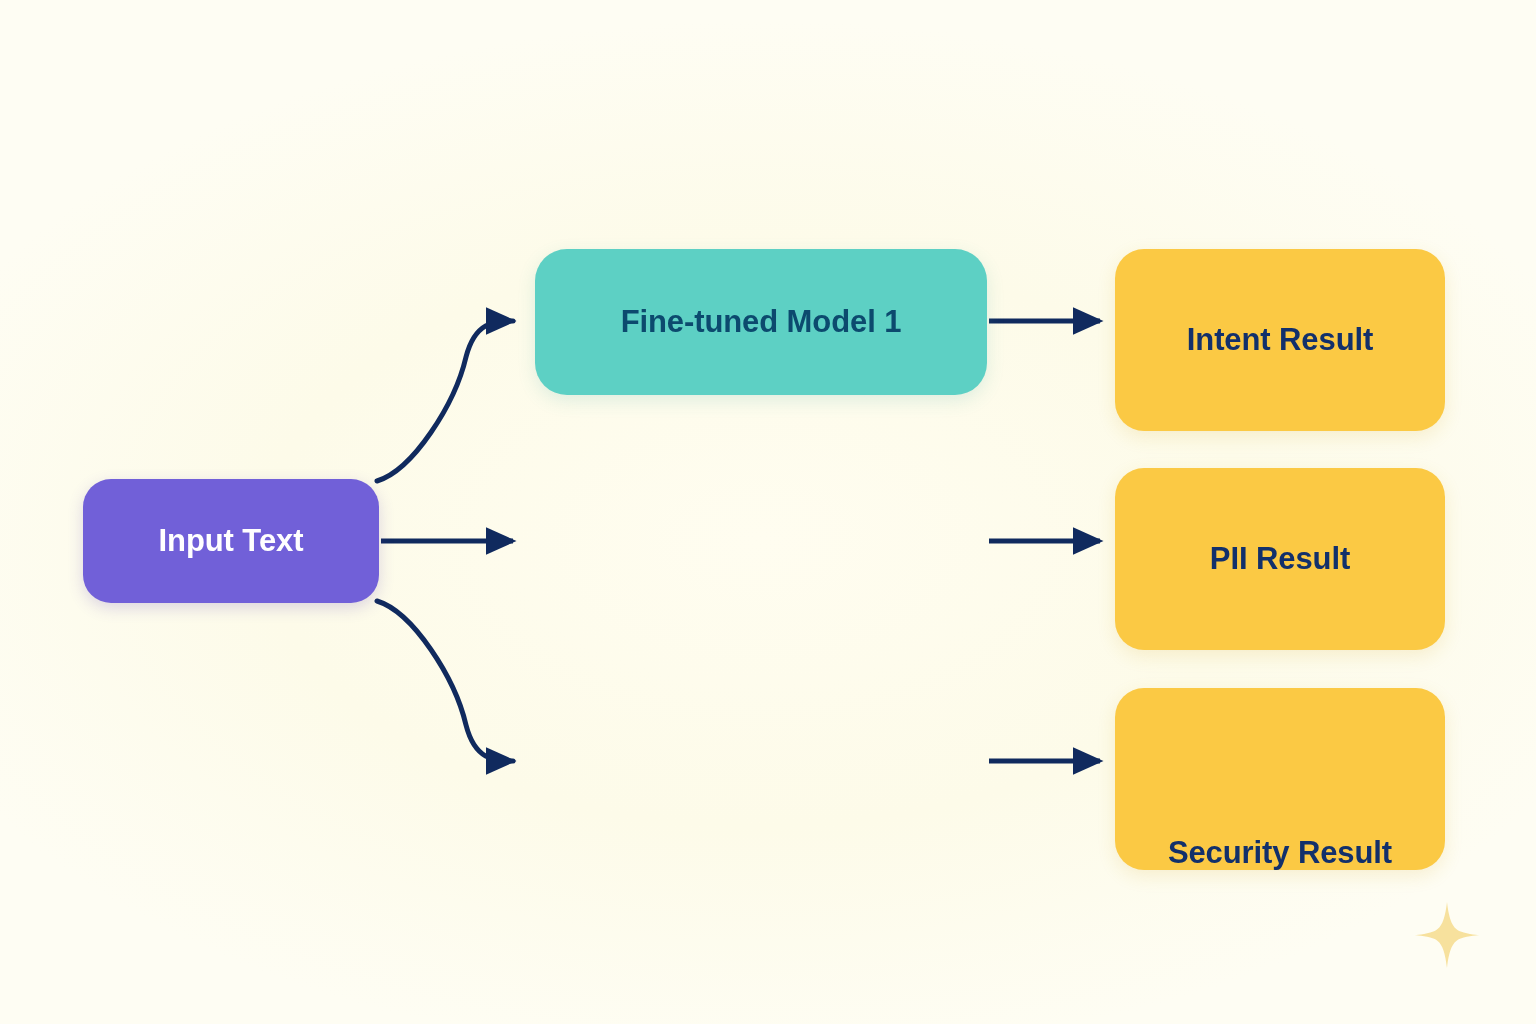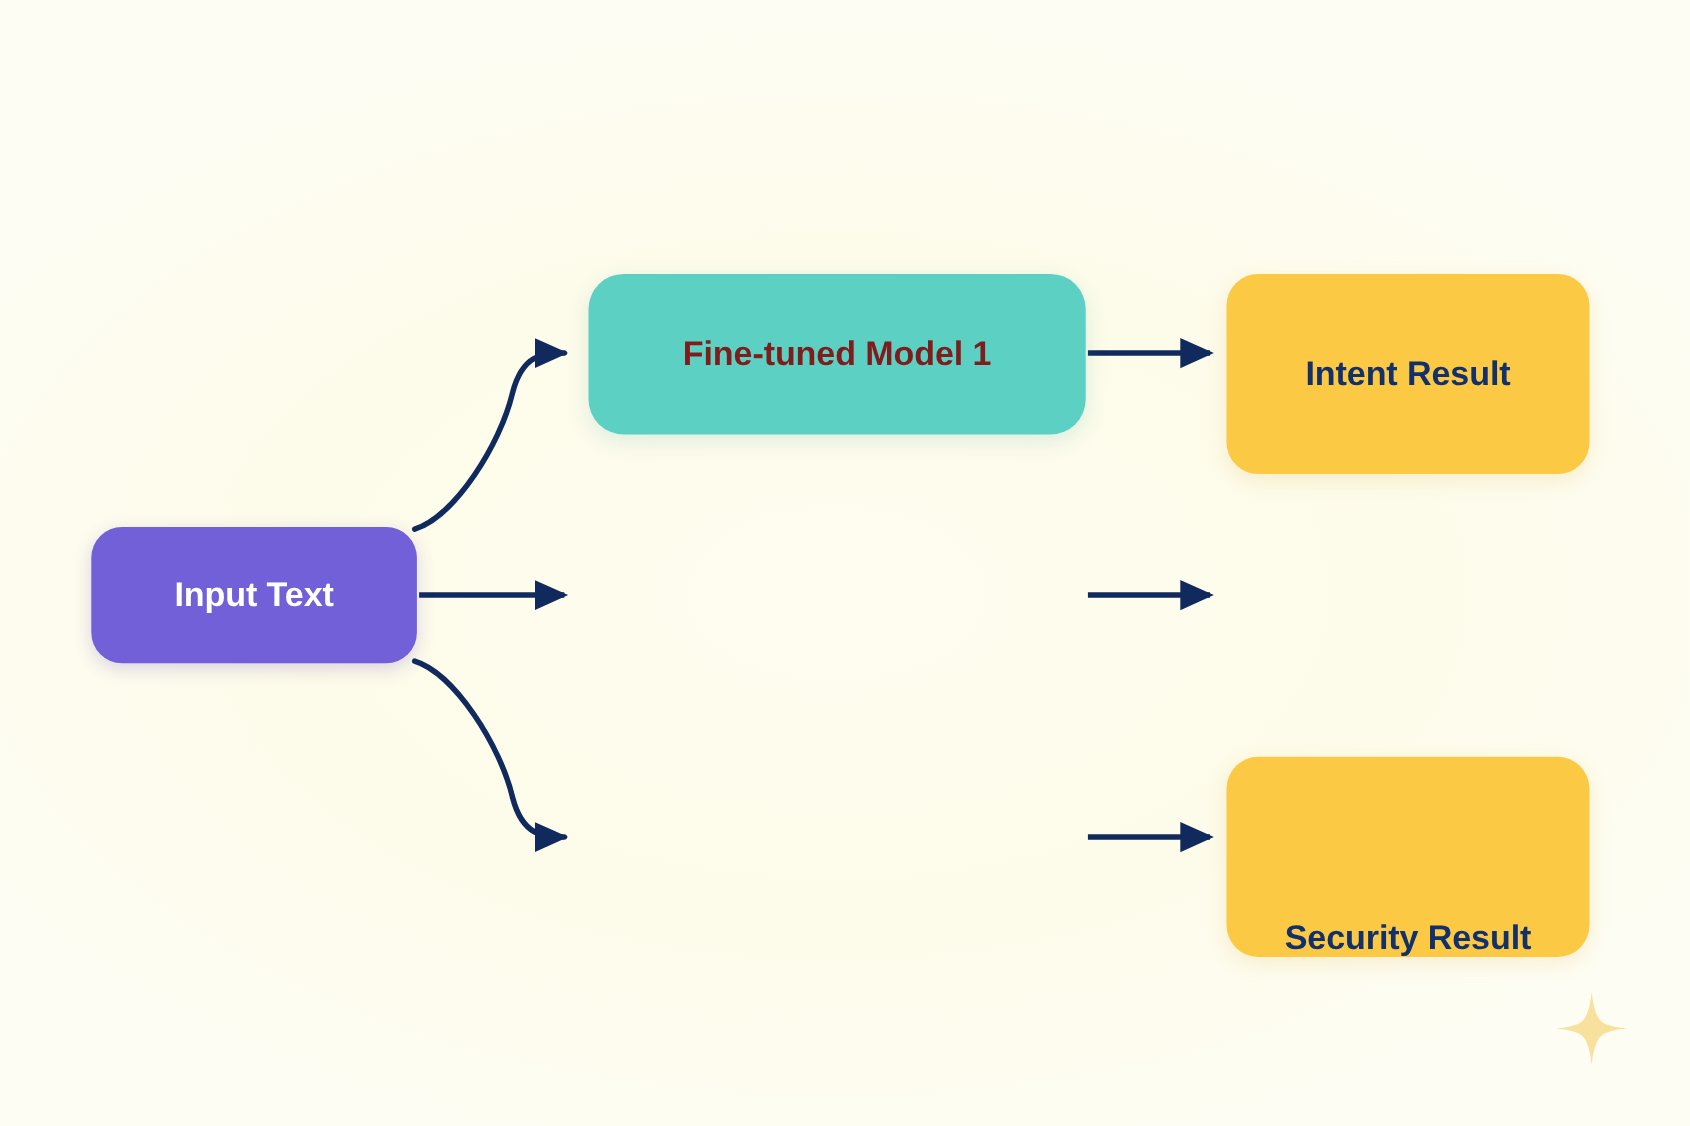--- a/index.html
+++ b/index.html
@@ -122,26 +122,29 @@
 
     <path d="M 989 541 L 1100 541" fill="none" stroke="#102a5e" stroke-width="5" stroke-linecap="butt" marker-end="url(#arrowhead)"></path>
 
     <path d="M 989 761 L 1100 761" fill="none" stroke="#102a5e" stroke-width="5" stroke-linecap="butt" marker-end="url(#arrowhead)"></path>
   </svg>
 
   <div class="node node-input" style="background: rgb(113, 96, 216); color: rgb(255, 255, 255);">
     <span class="label">Input Text</span>
   </div>
 
-  <div class="node node-model row1" style="background: rgb(93, 208, 196); color: #7f1d1d;">
+  <div class="node node-model row1" style="background: rgb(93, 208, 196); color: #0c4a6e;">
     <span class="label">Fine-tuned Model 1</span>
   </div>
 
   <div class="node node-result row1" style="background: rgb(251, 201, 68); color: rgb(18, 48, 107);">
     <span class="label">Intent Result</span>
+  </div>
+  <div class="node node-result row2" style="background: rgb(251, 201, 68); color: rgb(18, 48, 107);">
+    <span class="label">PII Result</span>
   </div>
   <div class="node node-result row3" style="background: rgb(251, 201, 68); color: rgb(18, 48, 107); align-items: flex-end;">
     <span class="label">Security Result</span>
   </div>
 
   <svg class="sparkle" viewBox="0 0 100 100" xmlns="http://www.w3.org/2000/svg">
     <path d="M50 4 C53 30 58 41 69 45 C80 49 94 50 96 50 C94 50 80 51 69 55 C58 59 53 70 50 96 C47 70 42 59 31 55 C20 51 6 50 4 50 C6 50 20 49 31 45 C42 41 47 30 50 4 Z" fill="#f7e19d"></path>
   </svg>
 
 </div>

